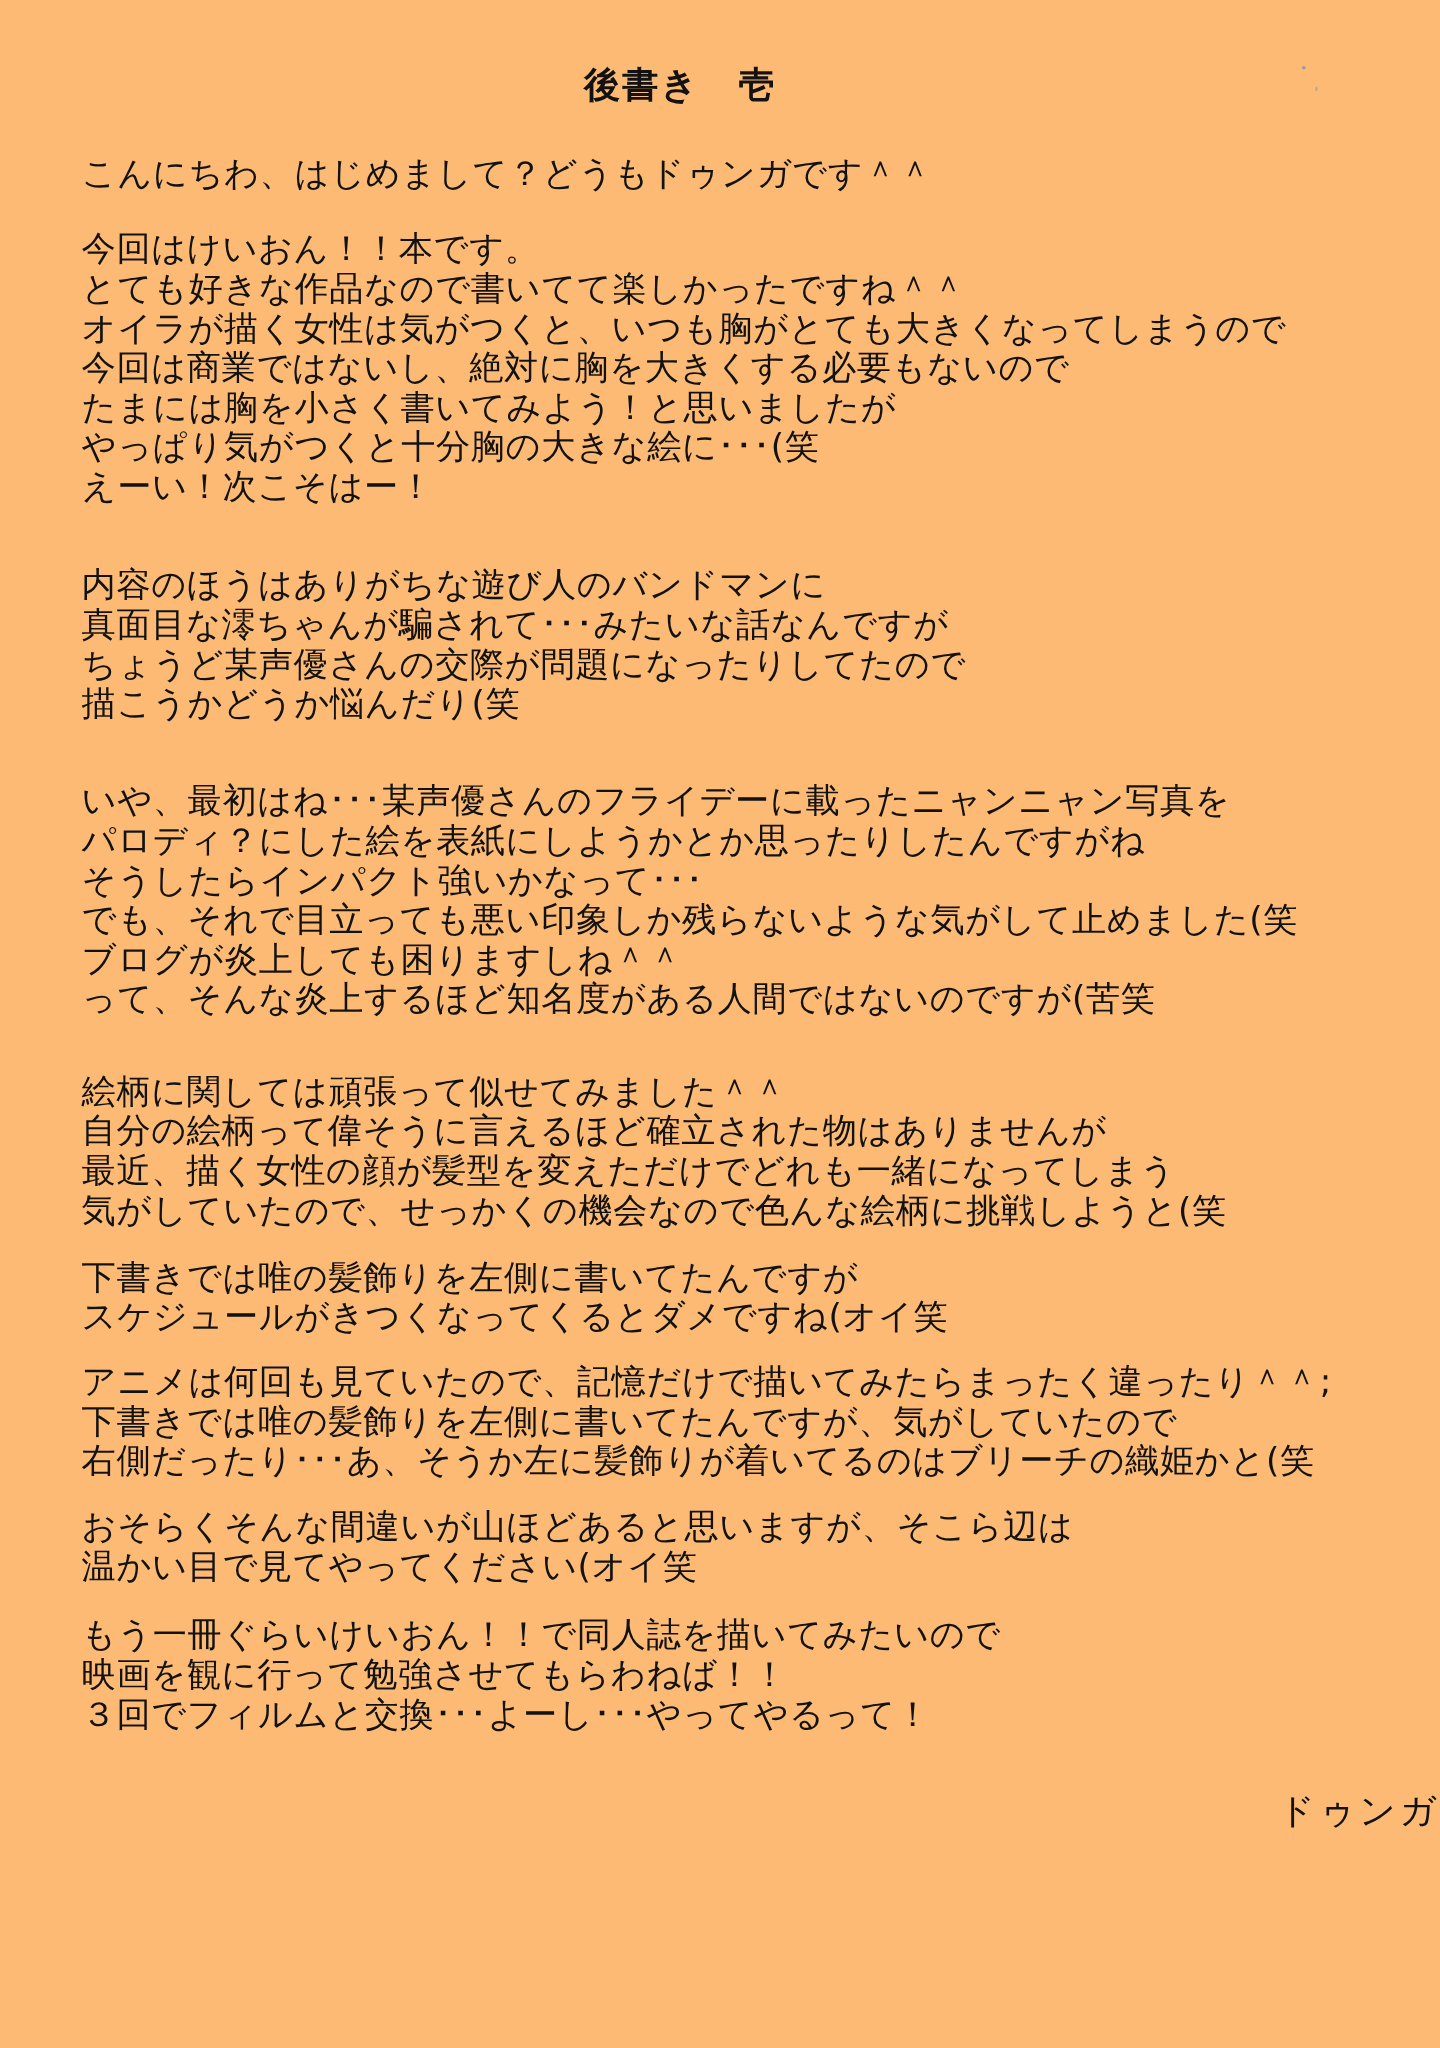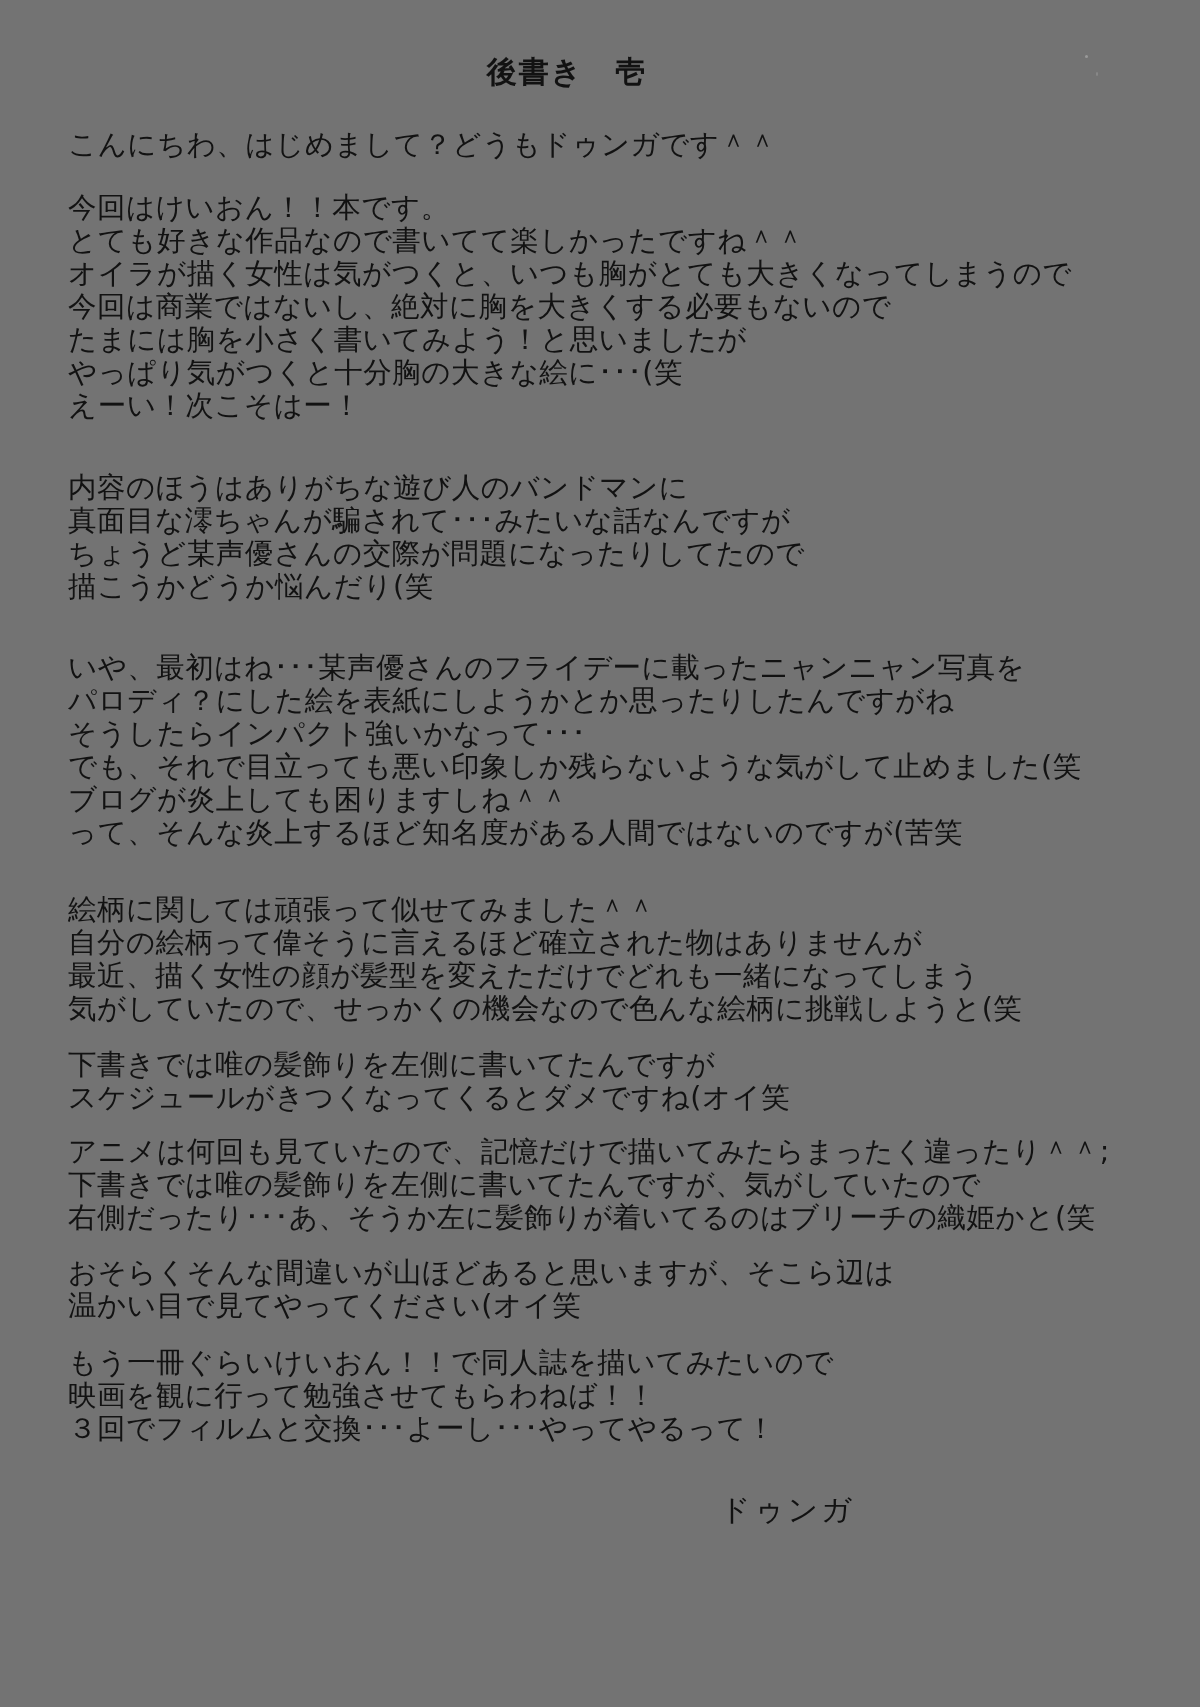--- a/index.html
+++ b/index.html
@@ -12,21 +12,21 @@
     height: 1707px;
     position: relative;
     overflow: hidden;
     font-family: "DejaVu Sans", "Liberation Sans", sans-serif;
     color: #121212;
     -webkit-font-smoothing: antialiased;
   }
   .page {
     position: absolute;
     inset: 0;
-    background: #737373;
+    background: #fdba74;
   }
   .title {
     margin: 0;
     padding-top: 55px;
     width: 1134px;
     text-align: center;
     font-size: 30px;
     font-weight: 600;
     line-height: 33px;
     letter-spacing: 2px;
@@ -56,20 +56,21 @@
   .gap-g { margin-bottom: 22px; }
   .gap-h { margin-bottom: 24px; }
   .signature {
     margin-top: 48px;
     margin-left: 652px;
     font-size: 30px;
     font-weight: 500;
     line-height: 33px;
     letter-spacing: 3px;
     white-space: pre;
+    text-align: right;
   }
   .artifact {
     position: absolute;
     background: #9a9a9a;
     border-radius: 50%;
   }
   .artifact.a1 { left: 1085px; top: 55px; width: 3px; height: 3px; }
   .artifact.a2 { left: 1096px; top: 72px; width: 2px; height: 4px; opacity: 0.6; }
 </style>
 </head>

